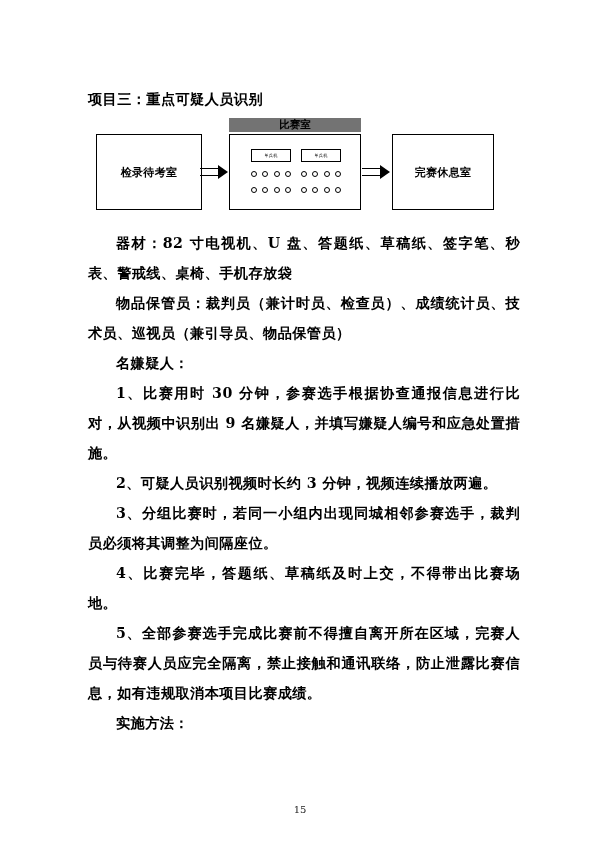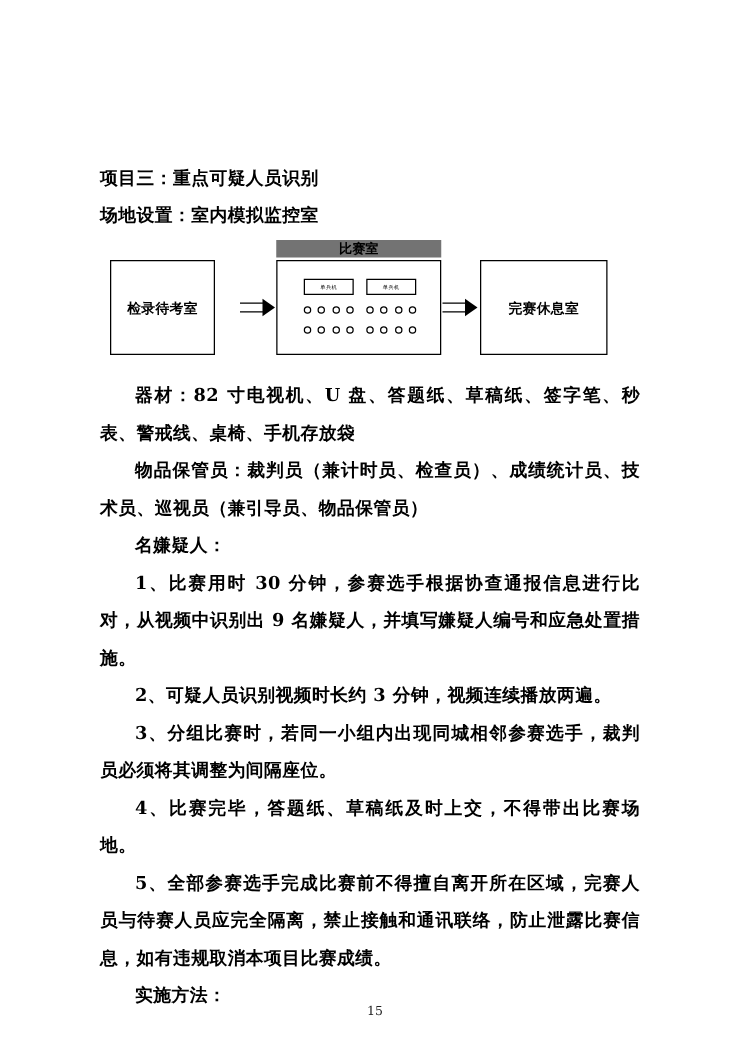--- a/index.html
+++ b/index.html
@@ -16,24 +16,23 @@
   .page {
     position: relative;
     width: 600px;
     height: 845px;
     box-sizing: border-box;
     background: #fff;
     overflow: hidden;
   }
   .content {
     position: absolute;
-    left: 80px;
+    left: 88px;
     top: 84px;
     width: 432px;
-    margin-top: 44px;
   }
   .para {
     font-family: "DejaVu Serif", serif;
     font-weight: bold;
     font-size: 14.2px;
     line-height: 30px;
     letter-spacing: 0.4px;
     margin: 0;
     text-align: justify;
     text-justify: inter-ideograph;
@@ -58,21 +57,21 @@
     align-items: center;
     justify-content: center;
     font-family: "DejaVu Serif", serif;
     font-weight: bold;
     font-size: 11px;
     letter-spacing: 0.3px;
   }
   .box-left {
     left: 0;
     top: 8px;
-    width: 84px;
+    width: 106px;
     height: 76px;
   }
   .box-right {
     right: 0;
     top: 8px;
     width: 102px;
     height: 76px;
   }
   .box-center {
     left: 133px;
@@ -173,21 +172,20 @@
     color: #222;
   }
 </style>
 </head>
 <body>
 
 <div class="page">
   <div class="content">
 
     <p class="para">项目三：重点可疑人员识别</p>
-    <p class="para">场地设置：室内模拟监控室</p>
 
     <div class="diagram">
       <div class="box box-left">检录待考室</div>
 
       <div class="center-title">比赛室</div>
       <div class="box box-center">
         <div class="seat-row r1">
           <div class="monitor">单兵机</div>
           <div class="monitor">单兵机</div>
         </div>

